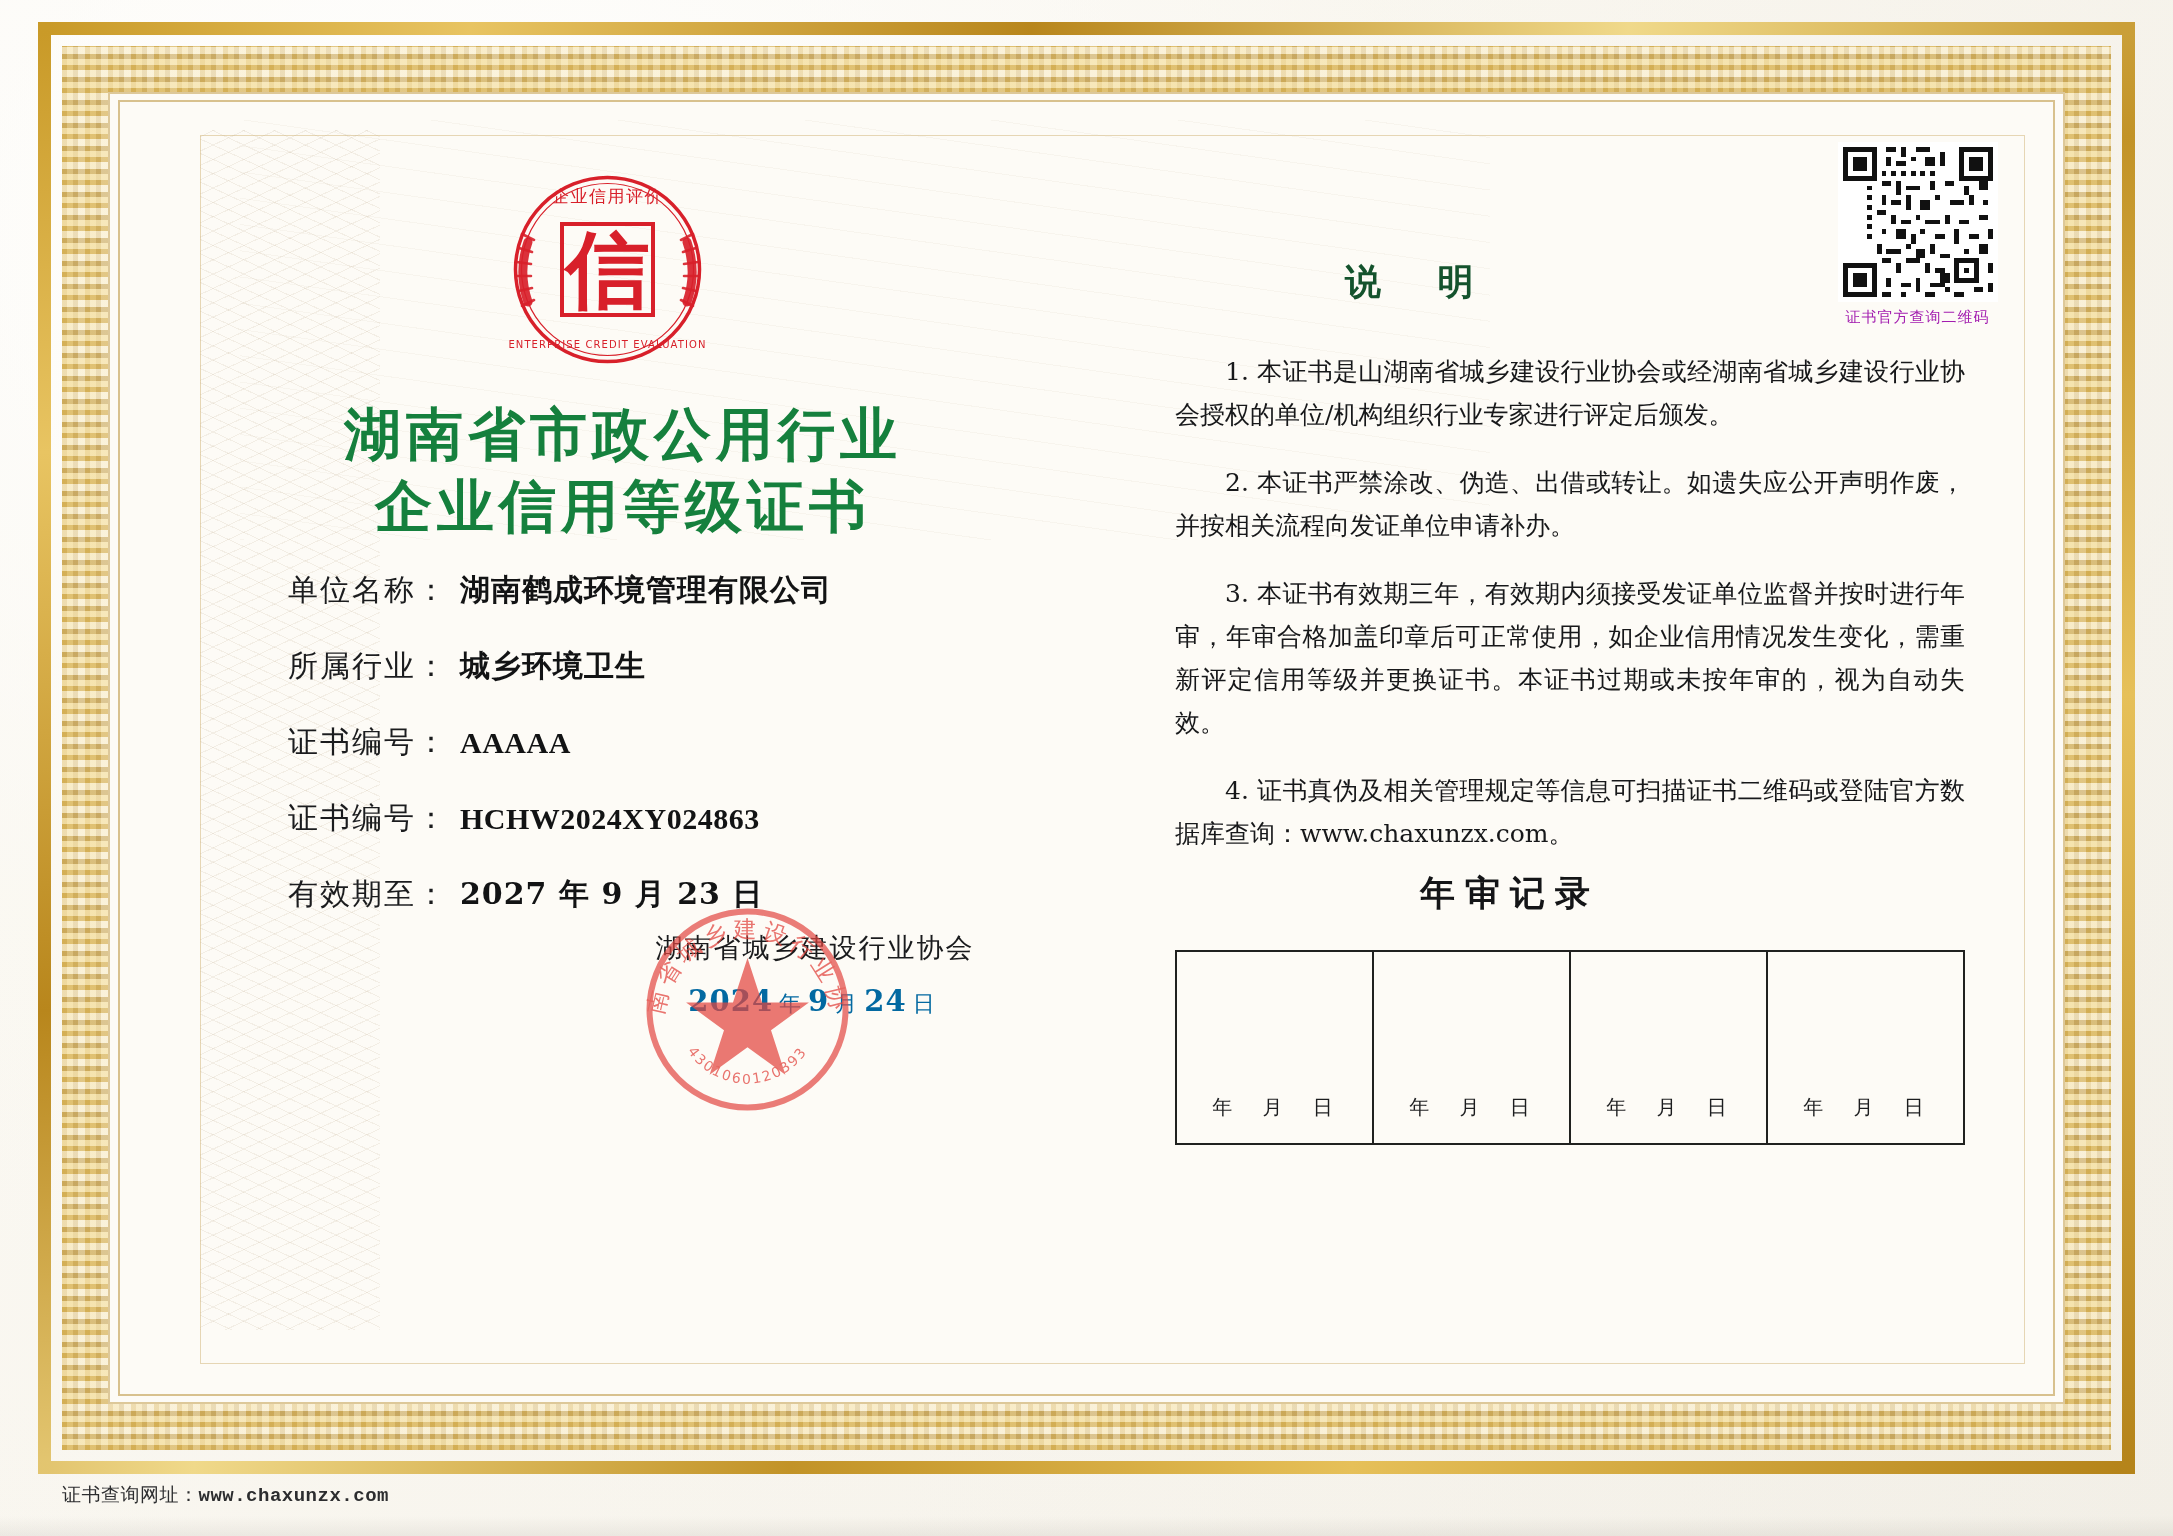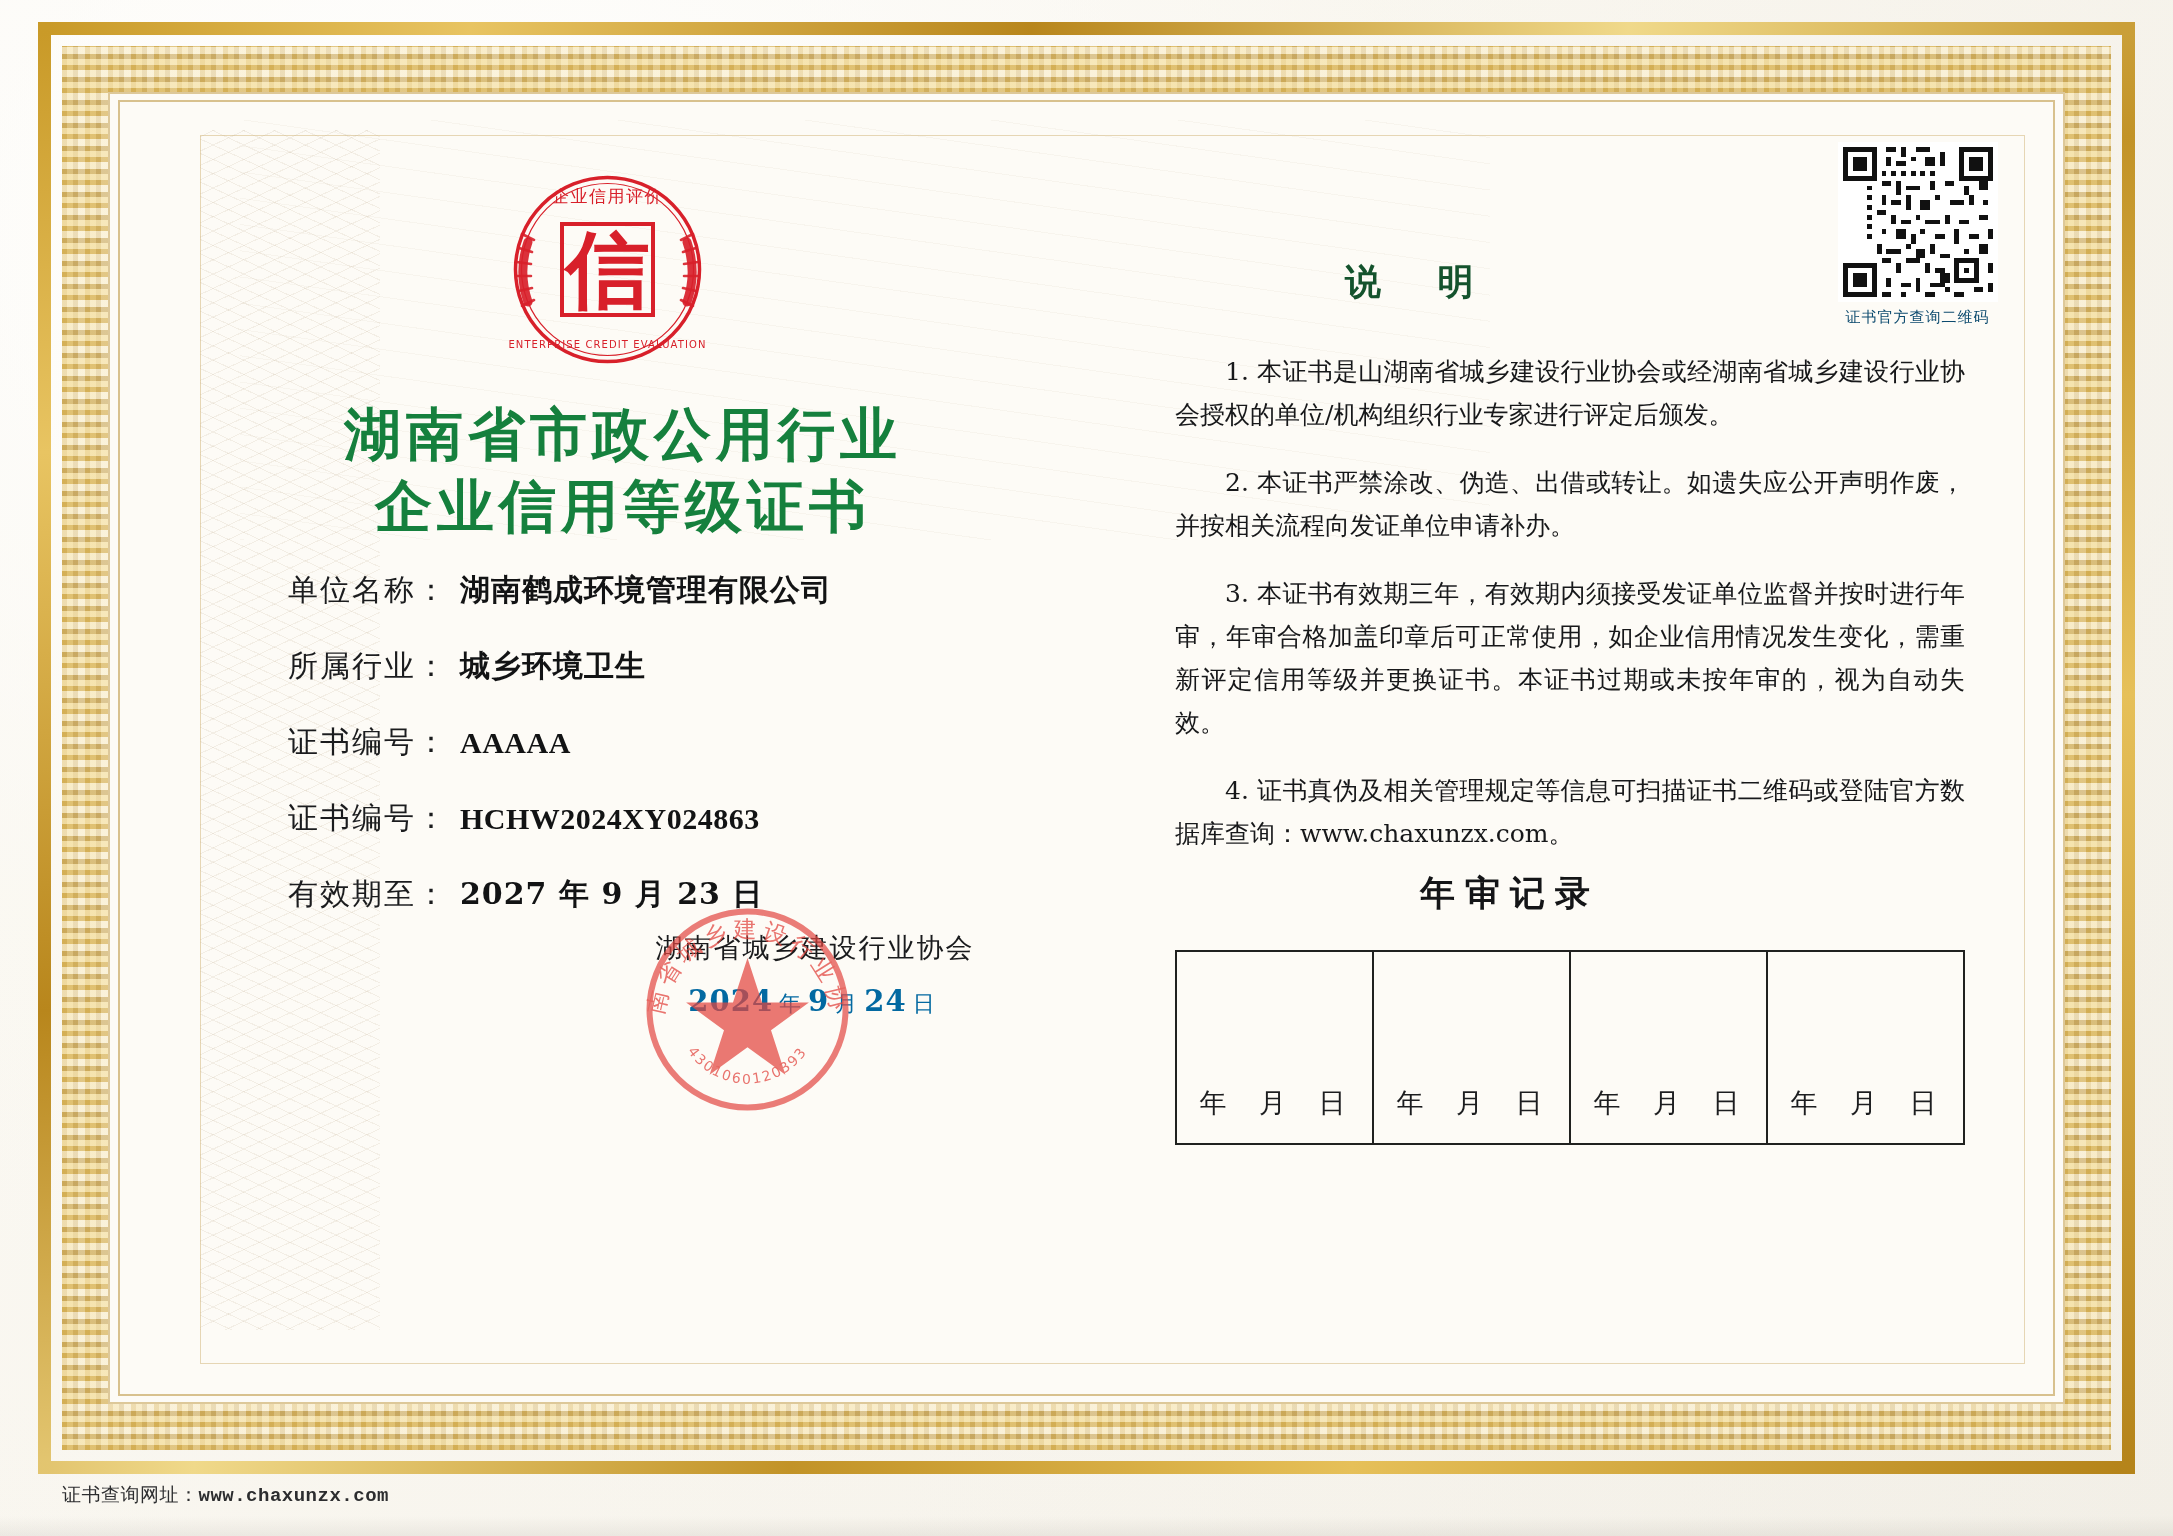--- a/index.html
+++ b/index.html
@@ -217,21 +217,21 @@
     text-align: center;
   }
   .qr {
     width: 160px; height: 160px;
     margin: 0 auto;
     background-color: #fff;
   }
   .qr-caption {
     margin-top: 6px;
     font-size: 15px;
-    color: #0c4a6e;
+    color: #a21caf;
     letter-spacing: 1px;
     font-family: "DejaVu Serif", "Liberation Serif", serif;
   }
   .notice-title {
     position: absolute;
     left: 180px; top: 118px;
     font-size: 36px;
     letter-spacing: 22px;
     font-weight: bold;
     color: #14532d;
@@ -271,21 +271,21 @@
     flex: 1;
     border-right: 2px solid #20211f;
     position: relative;
     box-sizing: border-box;
   }
   .review-cell:last-child { border-right: none; }
   .review-cell-label {
     position: absolute;
     bottom: 22px; left: 0; right: 4px;
     text-align: center;
-    font-size: 27px;
+    font-size: 20px;
     letter-spacing: 12px;
     text-indent: 12px;
     color: #1c1d1f;
     font-family: "DejaVu Serif", "Liberation Serif", serif;
   }
 
   
   .footer-url {
     position: absolute;
     left: 62px; bottom: 28px;

